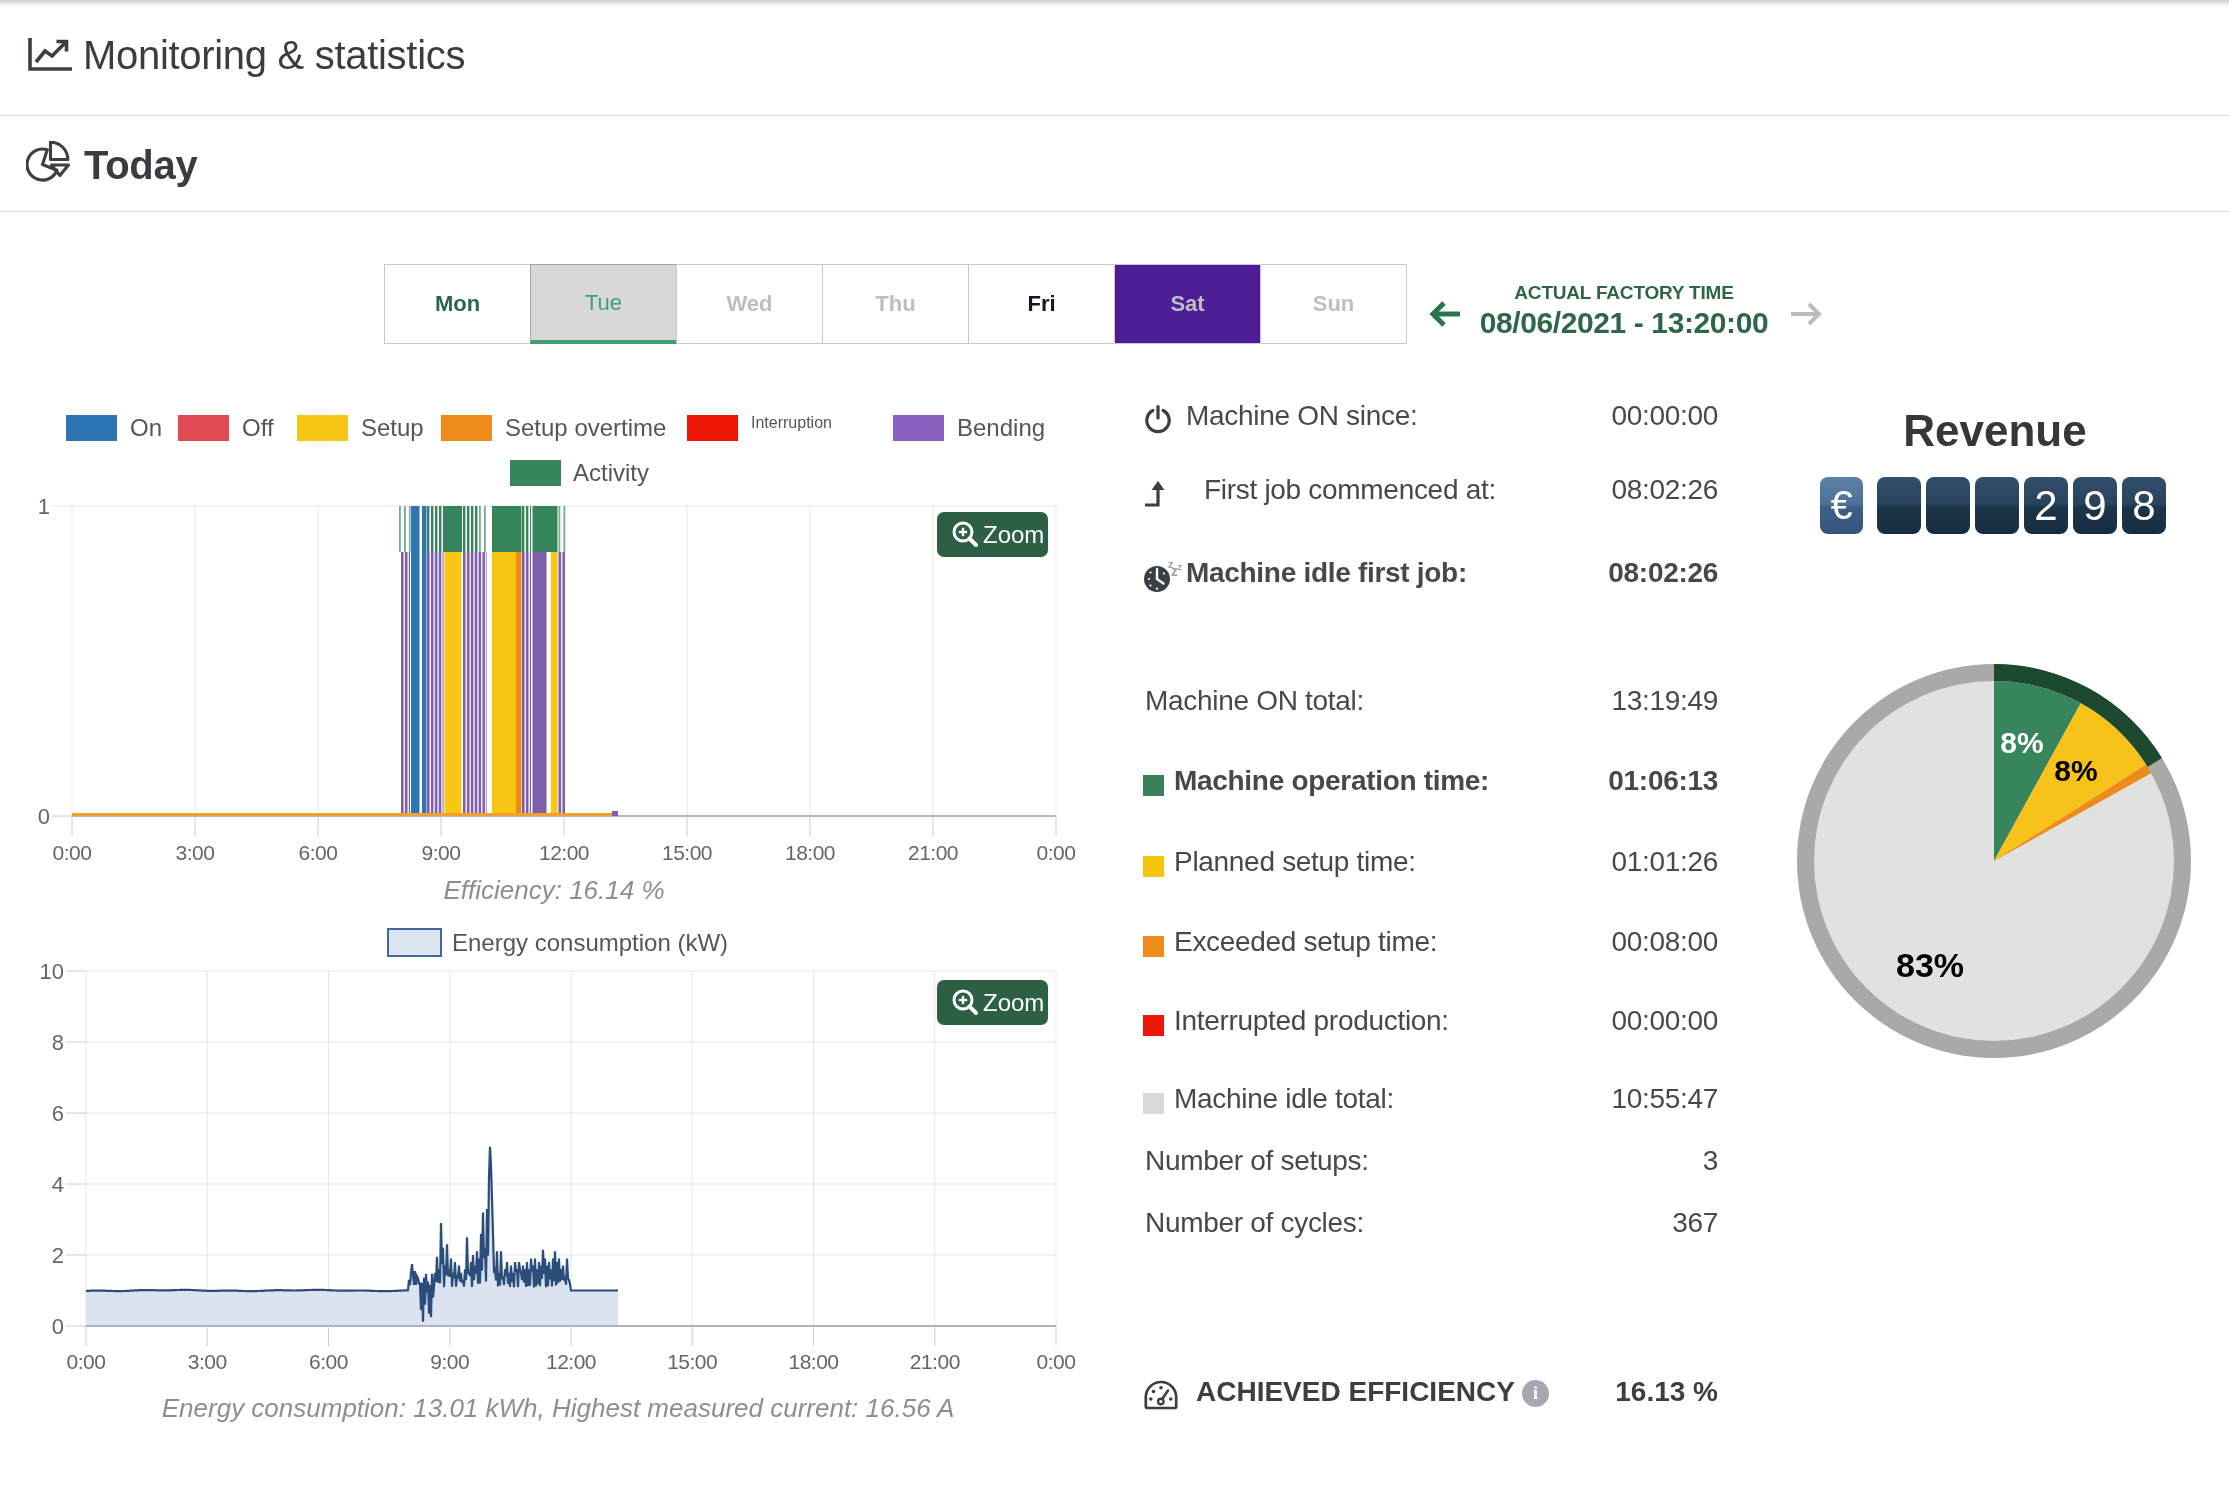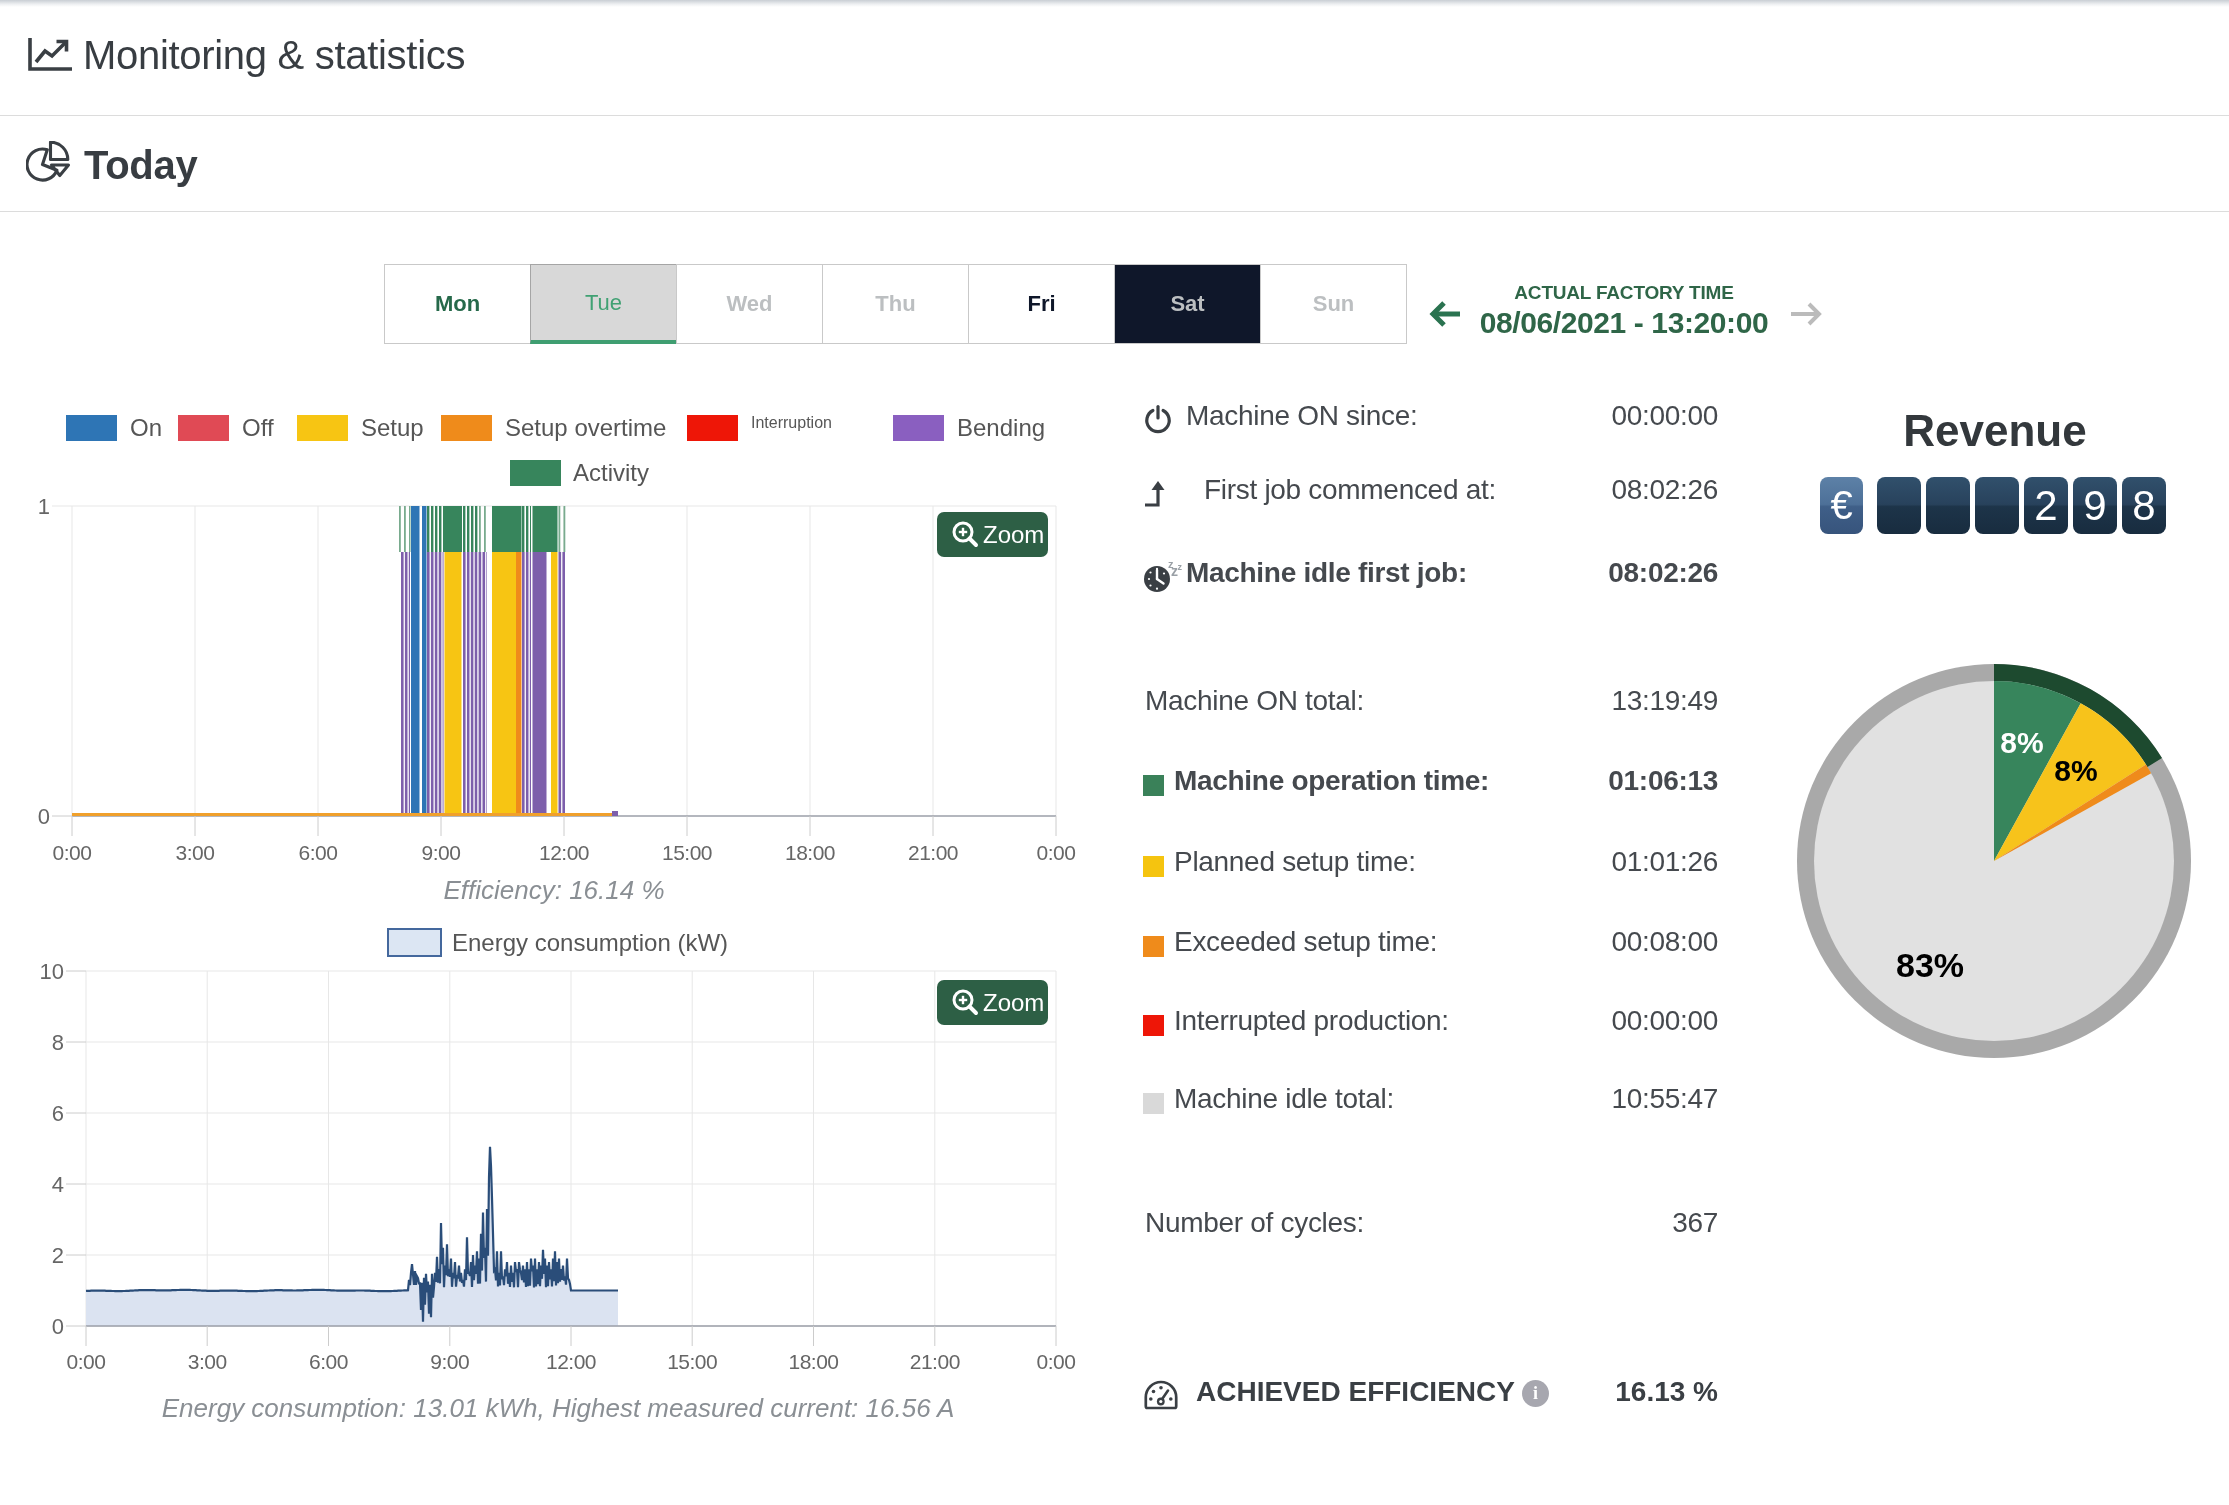--- a/index.html
+++ b/index.html
@@ -22,21 +22,21 @@
 <path d="M25.5,24 H42.5 L33.8,34.5 Z" fill="none" stroke="#3a3f44" stroke-width="3.1" stroke-linejoin="round"></path>
 </svg>
 <div style="position:absolute;left:84px;top:143px;font-size:40px;letter-spacing:-0.3px;font-weight:bold;color:#383d42;">Today</div>
 <div class="hr" style="top:211px;"></div>
 <div style="position:absolute;left:384px;top:264px;height:80px;display:flex;">
       <div style="width:147px;box-sizing:border-box;border:1px solid #c9c9c9;background:#fff;color:#26694a;display:flex;align-items:center;justify-content:center;font-size:22px;font-weight:bold;">Mon</div>
       <div style="width:147px;box-sizing:border-box;border:1px solid #a5a5a5;border-bottom:4px solid #3f9e71;background:#d8d8d8;color:#40a173;margin-left:-1px;display:flex;align-items:center;justify-content:center;font-size:22px;font-weight:normal;">Tue</div>
       <div style="width:147px;box-sizing:border-box;border:1px solid #c9c9c9;background:#fff;color:#bcbfc1;margin-left:-1px;display:flex;align-items:center;justify-content:center;font-size:22px;font-weight:bold;">Wed</div>
       <div style="width:147px;box-sizing:border-box;border:1px solid #c9c9c9;background:#fff;color:#bcbfc1;margin-left:-1px;display:flex;align-items:center;justify-content:center;font-size:22px;font-weight:bold;">Thu</div>
       <div style="width:147px;box-sizing:border-box;border:1px solid #c9c9c9;background:#fff;color:#0f172a;margin-left:-1px;display:flex;align-items:center;justify-content:center;font-size:22px;font-weight:bold;">Fri</div>
-      <div style="width:147px;box-sizing:border-box;border:1px solid #c9c9c9;background:#0f172a;color:#bcbfc1;margin-left:-1px;display:flex;align-items:center;justify-content:center;font-size:22px;font-weight:bold;">Sat</div>
+      <div style="width:147px;box-sizing:border-box;border:1px solid #c9c9c9;background:#4c1d95;color:#bcbfc1;margin-left:-1px;display:flex;align-items:center;justify-content:center;font-size:22px;font-weight:bold;">Sat</div>
       <div style="width:147px;box-sizing:border-box;border:1px solid #c9c9c9;background:#fff;color:#bcbfc1;margin-left:-1px;display:flex;align-items:center;justify-content:center;font-size:22px;font-weight:bold;">Sun</div>
     </div>
 <svg width="36" height="36" viewBox="0 0 36 36" style="position:absolute;left:1427px;top:296px;">
 <line x1="7" y1="18" x2="33" y2="18" stroke="#2a7350" stroke-width="5"></line>
 <path d="M17 7 L6 18 L17 29" fill="none" stroke="#2a7350" stroke-width="5"></path>
 </svg>
 <div style="position:absolute;left:1474px;top:282px;width:300px;text-align:center;font-size:19px;font-weight:bold;color:#2f6648;letter-spacing:-0.2px;">ACTUAL FACTORY TIME</div>
 <div style="position:absolute;left:1474px;top:306px;width:300px;text-align:center;font-size:30px;font-weight:bold;color:#2f6648;letter-spacing:-0.4px;">08/06/2021 - 13:20:00</div>
 <svg width="34" height="34" viewBox="0 0 34 34" style="position:absolute;left:1789px;top:297px;">
 <line x1="2" y1="17" x2="29" y2="17" stroke="#bbbbbb" stroke-width="4"></line>
@@ -267,20 +267,24 @@
     <div style="position:absolute;left:1143px;top:1005px;width:575px;height:40px;font-size:28px;letter-spacing:-0.3px;color:#45494e;">
       <div style="position:absolute;left:0;top:10px;width:21px;height:21px;background:#ee1607;"></div>
       <div style="position:absolute;left:31px;top:0;font-weight:normal;">Interrupted production:</div>
       <div style="position:absolute;right:0;top:0;font-weight:normal;">00:00:00</div>
     </div>
     <div style="position:absolute;left:1143px;top:1083px;width:575px;height:40px;font-size:28px;letter-spacing:-0.3px;color:#45494e;">
       <div style="position:absolute;left:0;top:10px;width:21px;height:21px;background:#d9d9d9;"></div>
       <div style="position:absolute;left:31px;top:0;font-weight:normal;">Machine idle total:</div>
       <div style="position:absolute;right:0;top:0;font-weight:normal;">10:55:47</div>
     </div>
+    <div style="position:absolute;left:1143px;top:1145px;width:575px;height:40px;font-size:28px;letter-spacing:-0.3px;color:#45494e;">
+      <div style="position:absolute;left:2px;top:0;font-weight:normal;">Number of setups:</div>
+      <div style="position:absolute;right:0;top:0;font-weight:normal;">3</div>
+    </div>
     <div style="position:absolute;left:1143px;top:1207px;width:575px;height:40px;font-size:28px;letter-spacing:-0.3px;color:#45494e;">
       <div style="position:absolute;left:2px;top:0;font-weight:normal;">Number of cycles:</div>
       <div style="position:absolute;right:0;top:0;font-weight:normal;">367</div>
     </div>
     <div style="position:absolute;left:1143px;top:1376px;width:575px;height:40px;font-size:28px;color:#3a3f44;">
 <svg width="37" height="33" viewBox="0 0 37 33" style="position:absolute;left:0;top:3px;">
 <path d="M4.2 29 Q2.8 29 2.8 27 L2.8 18.2 A15 15 0 0 1 33.2 18.2 L33.2 27 Q33.2 29 31.8 29 Z" fill="none" stroke="#3a3f44" stroke-width="2.7"></path>
 <line x1="17.8" y1="22" x2="25" y2="11.5" stroke="#3a3f44" stroke-width="2.6" stroke-linecap="round"></line>
 <circle cx="17.8" cy="22.5" r="3.9" fill="#3a3f44"></circle>
 <circle cx="17.8" cy="22.5" r="1.6" fill="#ffffff"></circle>

